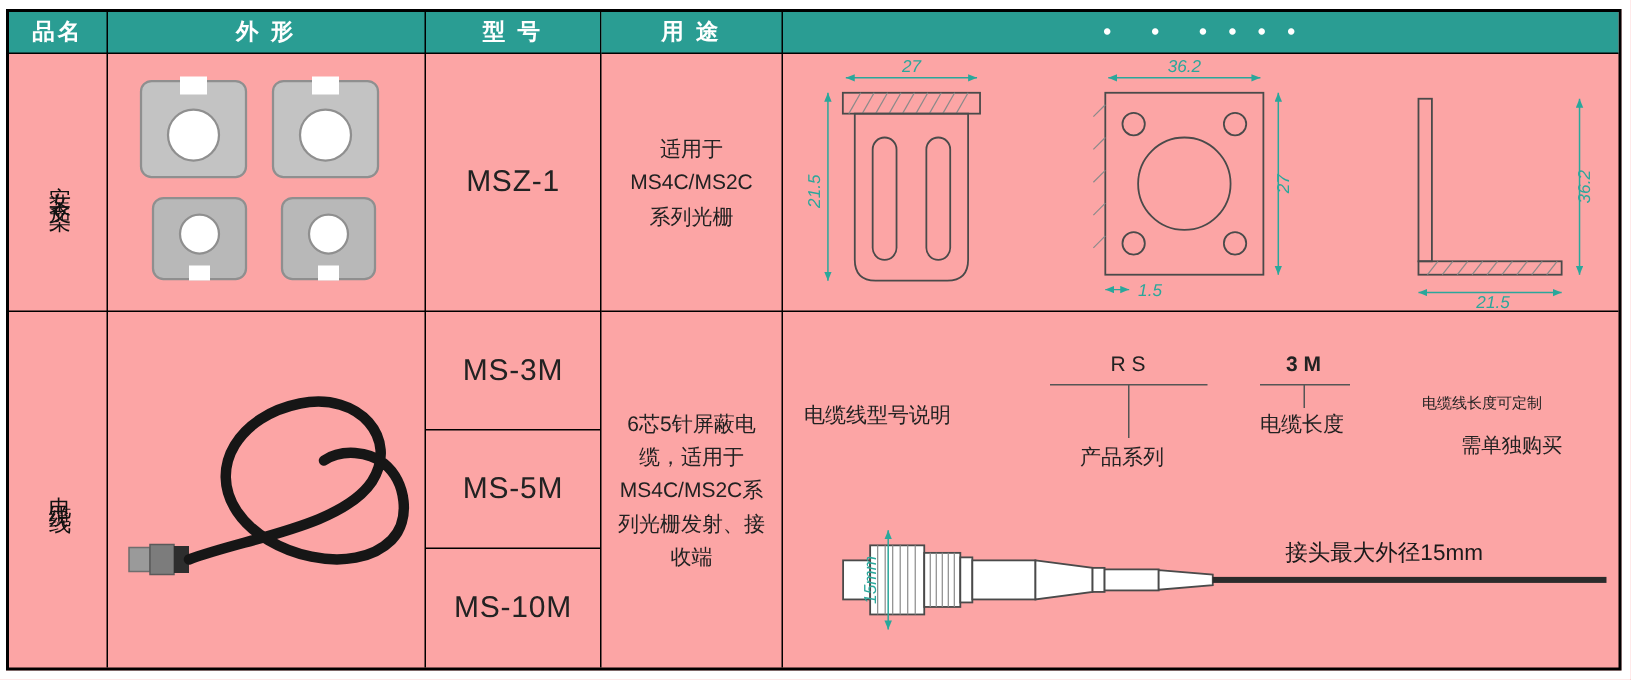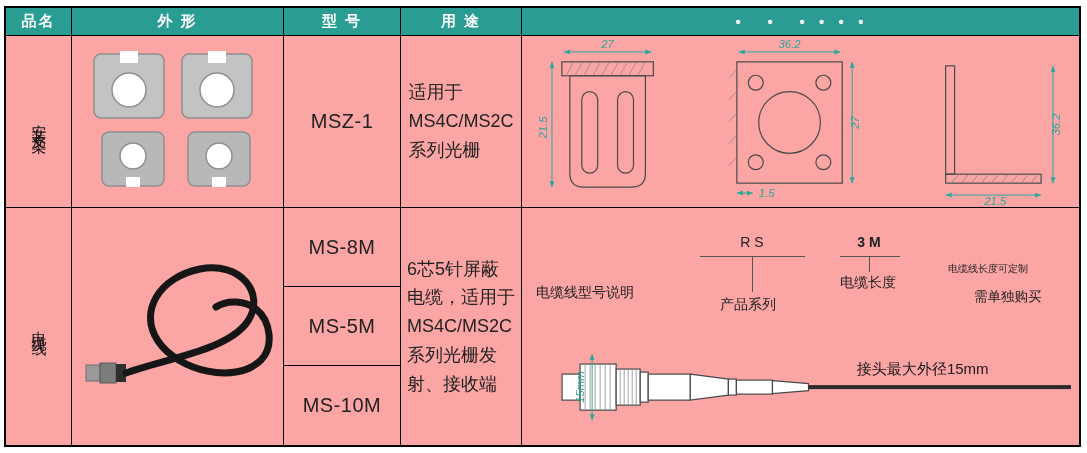--- a/index.html
+++ b/index.html
@@ -11,21 +11,21 @@
     grid-template-columns:66px 212px 117px 121px 1fr;
     grid-template-rows:28px 172px 1fr;
     background:#fca5a5;
   }
   .cell { border-right:1px solid #000; border-bottom:1px solid #000; display:flex; align-items:center; justify-content:center; position:relative; overflow:hidden; }
   .no-r { border-right:none; }
   .no-b { border-bottom:none; }
   .th { background:#2a9d93; color:#fff; font-weight:bold; font-size:15px; letter-spacing:2px; white-space:pre; }
   .vtext { writing-mode:vertical-rl; text-orientation:upright; font-size:15px; letter-spacing:5px; color:#111; }
   .model { font-size:20px; color:#222; letter-spacing:0.5px; }
-  .usage { font-size:18px; line-height:1.6; text-align:left; color:#222; padding:0 6px; }
+  .usage { font-size:14px; line-height:1.6; text-align:center; color:#222; padding:0 6px; }
   .model-grid { display:grid; grid-template-rows:1fr 1fr 1fr; width:100%; height:100%; }
   .model-sub { display:flex; align-items:center; justify-content:center; border-bottom:1px solid #000; }
   .model-sub:last-child { border-bottom:none; }
   .detail-col { flex-direction:column; align-items:stretch; justify-content:flex-start; padding:0; }
   .diagram-area { position:relative; height:120px; width:100%; font-size:14px; }
   .diagram-area .lbl { position:absolute; white-space:nowrap; color:#222; }
   .hline { position:absolute; height:1px; background:#555; }
   .vline { position:absolute; width:1px; background:#555; }
   .connector-area { position:relative; flex:1; width:100%; }
   svg text.dim { fill:#2aa79b; font-size:11.5px; font-style:italic; font-family:"Liberation Sans",sans-serif; }
@@ -158,39 +158,39 @@
         <rect x="8" y="146" width="14" height="16" fill="#9a9a9a" stroke="#6e6e6e"></rect>
         <rect x="22" y="144" width="16" height="20" fill="#7c7c7c" stroke="#5a5a5a"></rect>
         <rect x="38" y="145" width="10" height="18" fill="#2e2e2e"></rect>
         <path d="M48,154 C85,140 150,132 170,102 C188,74 162,42 122,50 C82,58 60,92 80,122 C100,152 158,166 183,141 C196,128 193,102 178,90 C168,82 150,80 138,88" fill="none" stroke="#161616" stroke-width="7" stroke-linecap="round"></path>
       </svg>
     </div>
 
     <div class="cell no-b" style="padding:0">
       <div class="model-grid">
         <div class="model-sub">
-            <span class="model">MS-8M</span>
+            <span class="model">MS-3M</span>
           </div>
         <div class="model-sub">
             <span class="model">MS-5M</span>
           </div>
         <div class="model-sub">
             <span class="model">MS-10M</span>
           </div>
       </div>
     </div>
 
     <div class="cell no-b">
       <div class="usage">6芯5针屏蔽电缆，适用于MS4C/MS2C系列光栅发射、接收端</div>
     </div>
 
     <div class="cell no-r no-b detail-col">
 
       <div class="diagram-area">
-        <span class="lbl" style="left:14px; top:60px;margin-top:16px;">电缆线型号说明</span>
+        <span class="lbl" style="left:14px; top:60px;">电缆线型号说明</span>
 
         <span class="lbl" style="left:205px; top:26px; width:50px; text-align:center;">R S</span>
         <div class="hline" style="left:178px; top:48px; width:105px;"></div>
         <div class="vline" style="left:230px; top:48px; height:36px;"></div>
         <span class="lbl" style="left:198px; top:88px;">产品系列</span>
 
         <span class="lbl" style="left:322px; top:26px; width:50px; text-align:center;font-weight:bold;">3 M</span>
         <div class="hline" style="left:318px; top:48px; width:60px;"></div>
         <div class="vline" style="left:347px; top:48px; height:16px;"></div>
         <span class="lbl" style="left:318px; top:66px;">电缆长度</span>

